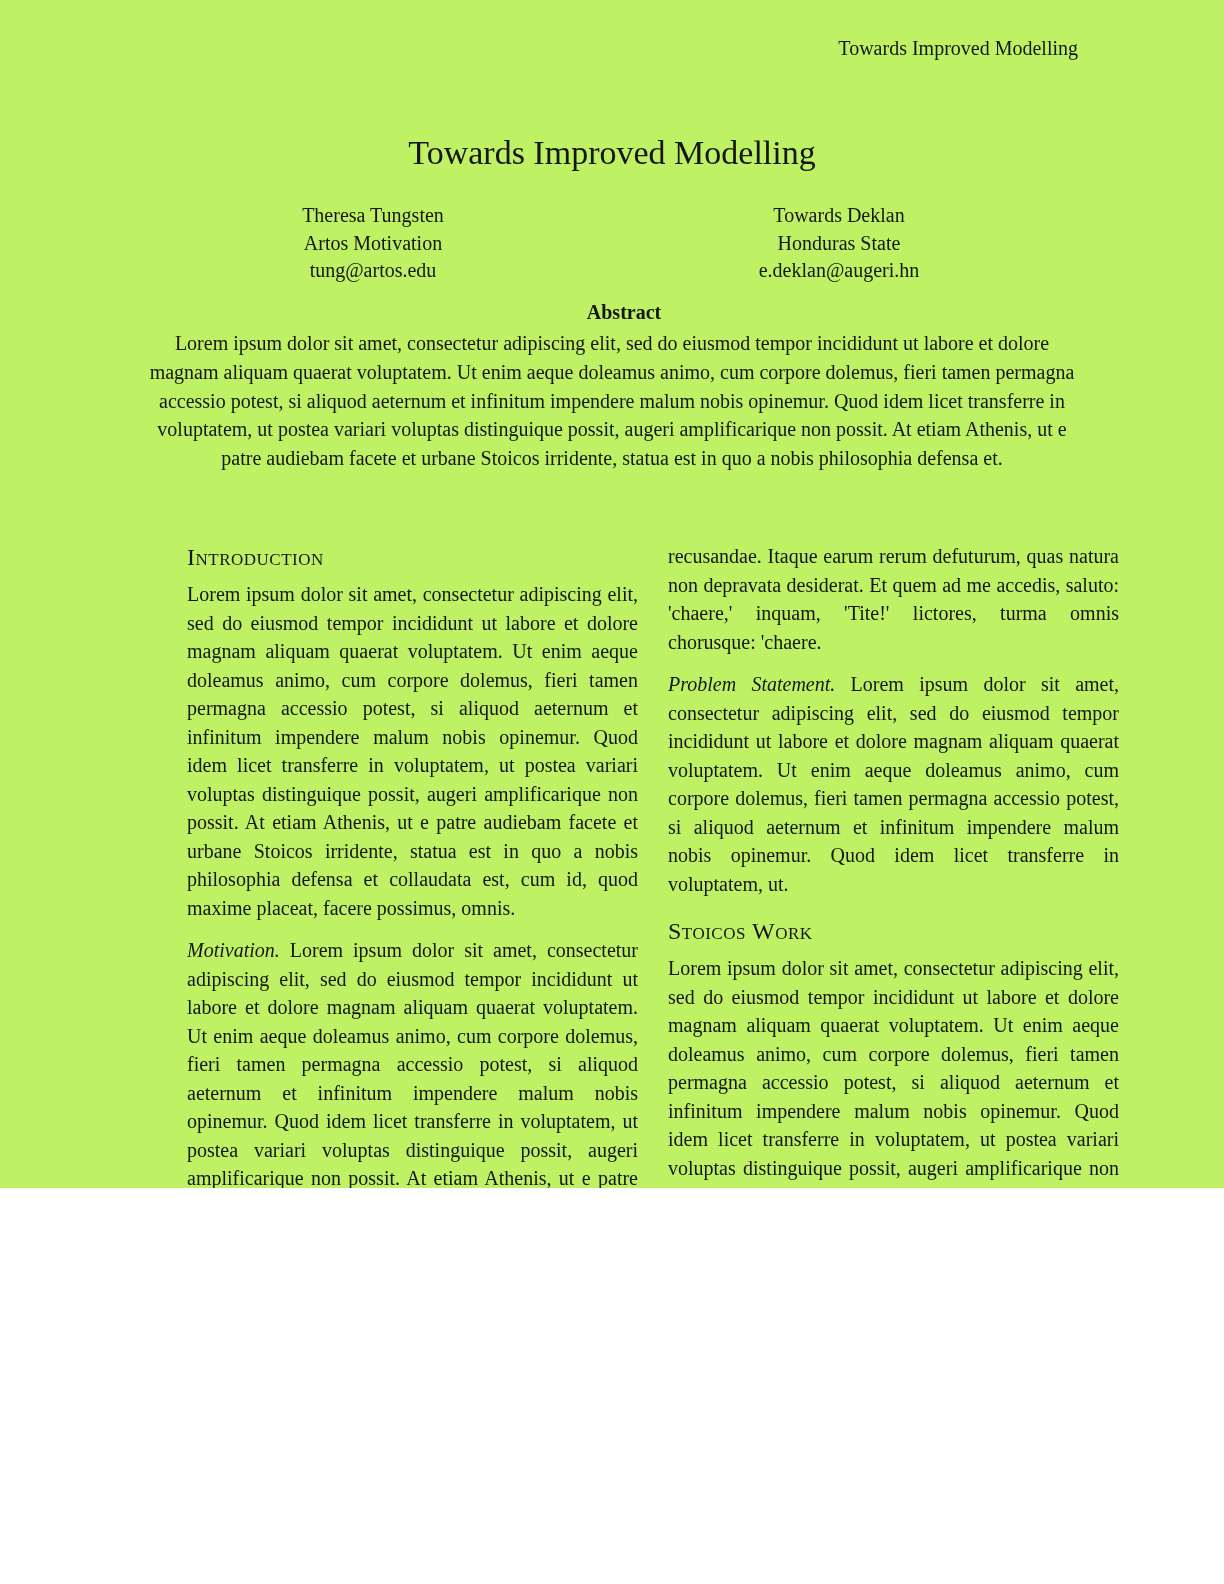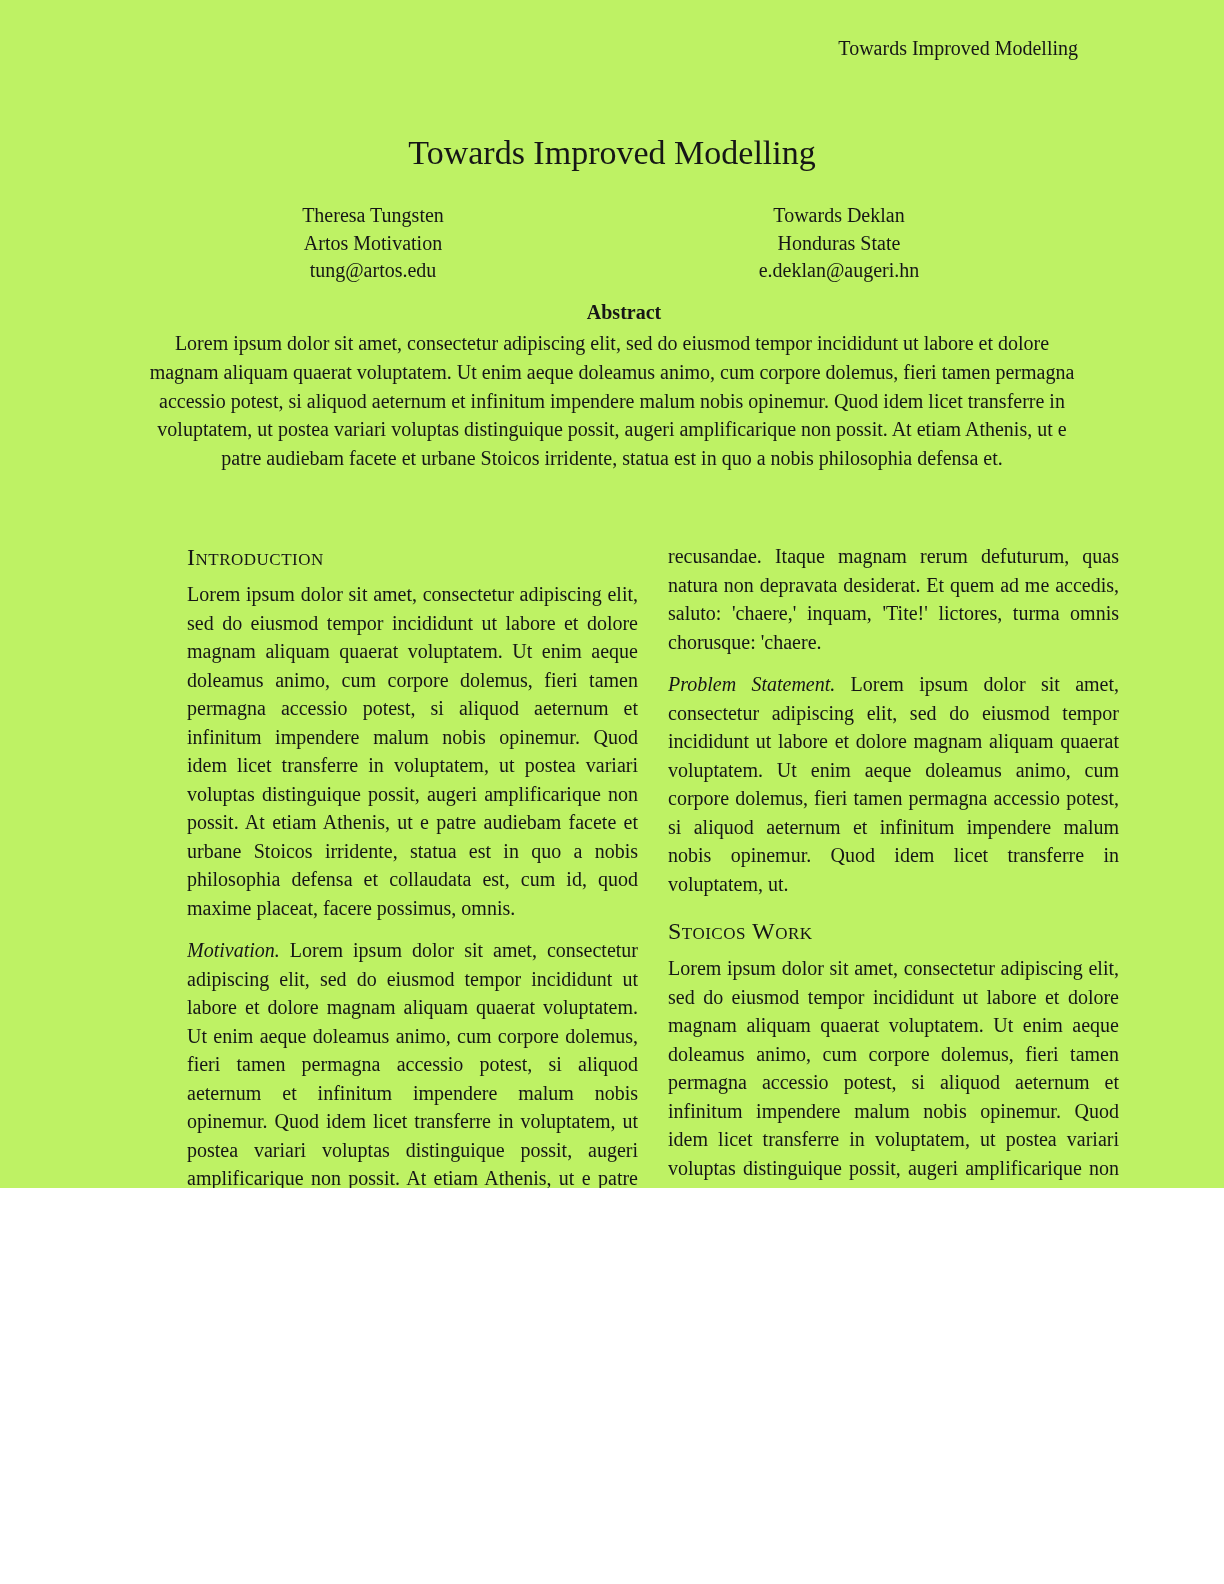--- a/index.html
+++ b/index.html
@@ -140,21 +140,21 @@
 
   <div class="columns">
 
     <div class="col">
       <h2 class="section-heading">Introduction</h2>
       <p>Lorem ipsum dolor sit amet, consectetur adipiscing elit, sed do eiusmod tempor incididunt ut labore et dolore magnam aliquam quaerat voluptatem. Ut enim aeque doleamus animo, cum corpore dolemus, fieri tamen permagna accessio potest, si aliquod aeternum et infinitum impendere malum nobis opinemur. Quod idem licet transferre in voluptatem, ut postea variari voluptas distinguique possit, augeri amplificarique non possit. At etiam Athenis, ut e patre audiebam facete et urbane Stoicos irridente, statua est in quo a nobis philosophia defensa et collaudata est, cum id, quod maxime placeat, facere possimus, omnis.</p>
       <p><em class="lead">Motivation.</em><span> Lorem ipsum dolor sit amet, consectetur adipiscing elit, sed do eiusmod tempor incididunt ut labore et dolore magnam aliquam quaerat voluptatem. Ut enim aeque doleamus animo, cum corpore dolemus, fieri tamen permagna accessio potest, si aliquod aeternum et infinitum impendere malum nobis opinemur. Quod idem licet transferre in voluptatem, ut postea variari voluptas distinguique possit, augeri amplificarique non possit. At etiam Athenis, ut e patre audiebam facete et urbane Stoicos irridente, statua est in quo a nobis philosophia defensa et collaudata est, cum id, quod maxime placeat, facere possimus, omnis voluptas assumenda est, omnis dolor repellendus. Temporibus autem quibusdam et aut officiis debitis aut rerum necessitatibus saepe eveniet, ut et voluptates repudiandae sint et molestiae non</span></p>
     </div>
 
     <div class="col">
-      <p>recusandae. Itaque magnam rerum defuturum, quas natura non depravata desiderat. Et quem ad me accedis, saluto: 'chaere,' inquam, 'Tite!' lictores, turma omnis chorusque: 'chaere.</p>
+      <p>recusandae. Itaque earum rerum defuturum, quas natura non depravata desiderat. Et quem ad me accedis, saluto: 'chaere,' inquam, 'Tite!' lictores, turma omnis chorusque: 'chaere.</p>
       <p><em class="lead">Problem Statement.</em><span> Lorem ipsum dolor sit amet, consectetur adipiscing elit, sed do eiusmod tempor incididunt ut labore et dolore magnam aliquam quaerat voluptatem. Ut enim aeque doleamus animo, cum corpore dolemus, fieri tamen permagna accessio potest, si aliquod aeternum et infinitum impendere malum nobis opinemur. Quod idem licet transferre in voluptatem, ut.</span></p>
       <h2 class="section-heading spaced">Stoicos Work</h2>
       <p>Lorem ipsum dolor sit amet, consectetur adipiscing elit, sed do eiusmod tempor incididunt ut labore et dolore magnam aliquam quaerat voluptatem. Ut enim aeque doleamus animo, cum corpore dolemus, fieri tamen permagna accessio potest, si aliquod aeternum et infinitum impendere malum nobis opinemur. Quod idem licet transferre in voluptatem, ut postea variari voluptas distinguique possit, augeri amplificarique non possit. At etiam Athenis, ut e patre audiebam facete et urbane Stoicos irridente, statua est in quo a nobis philosophia defensa et collaudata est, cum id, quod maxime placeat, facere possimus, omnis voluptas assumenda est, omnis dolor repellendus. Temporibus autem quibusdam et aut officiis debitis aut rerum necessitatibus saepe eveniet, ut et voluptates repudiandae sint et molestiae non</p>
     </div>
 
   </div>
 
   <div class="page-number">1</div>
 
 </div>

